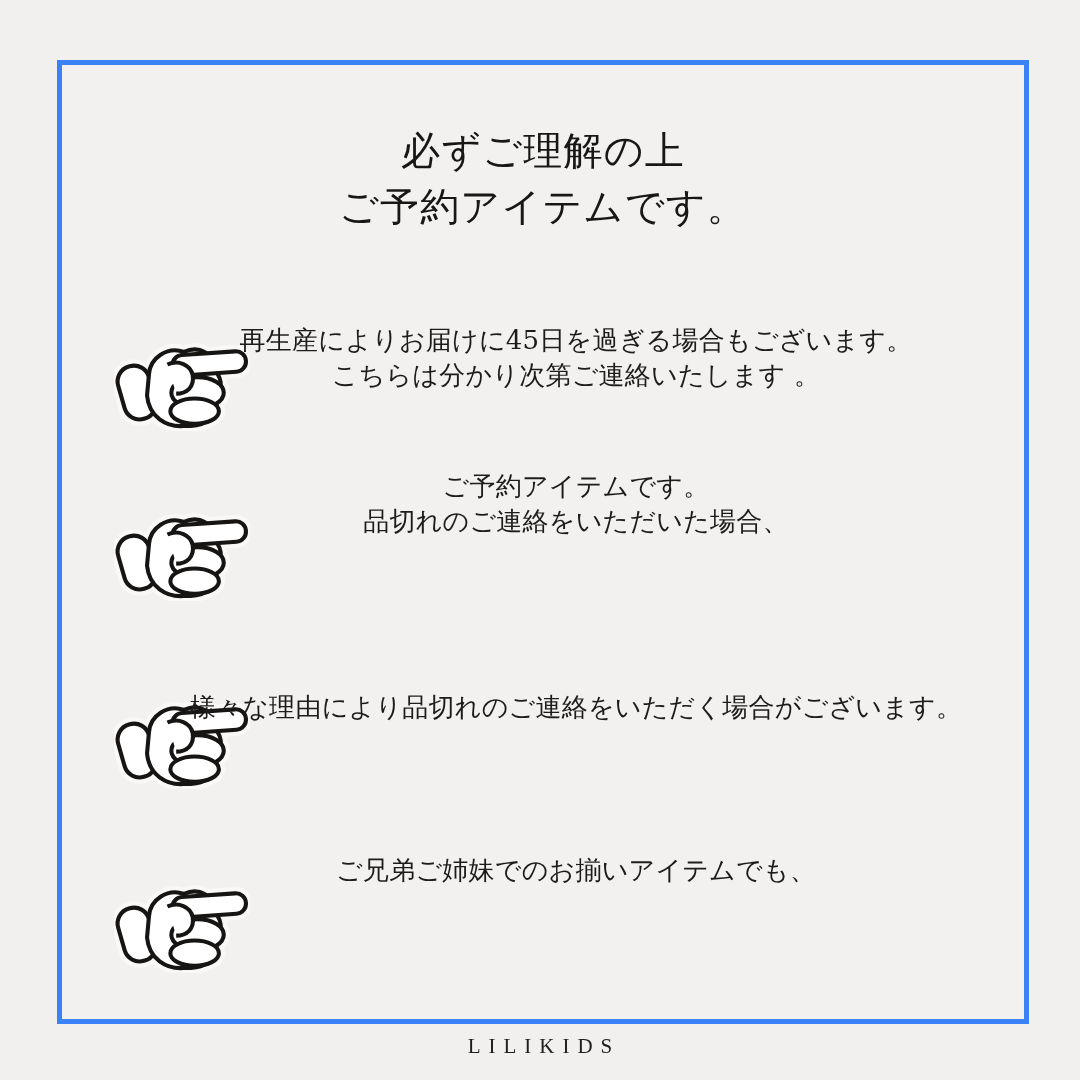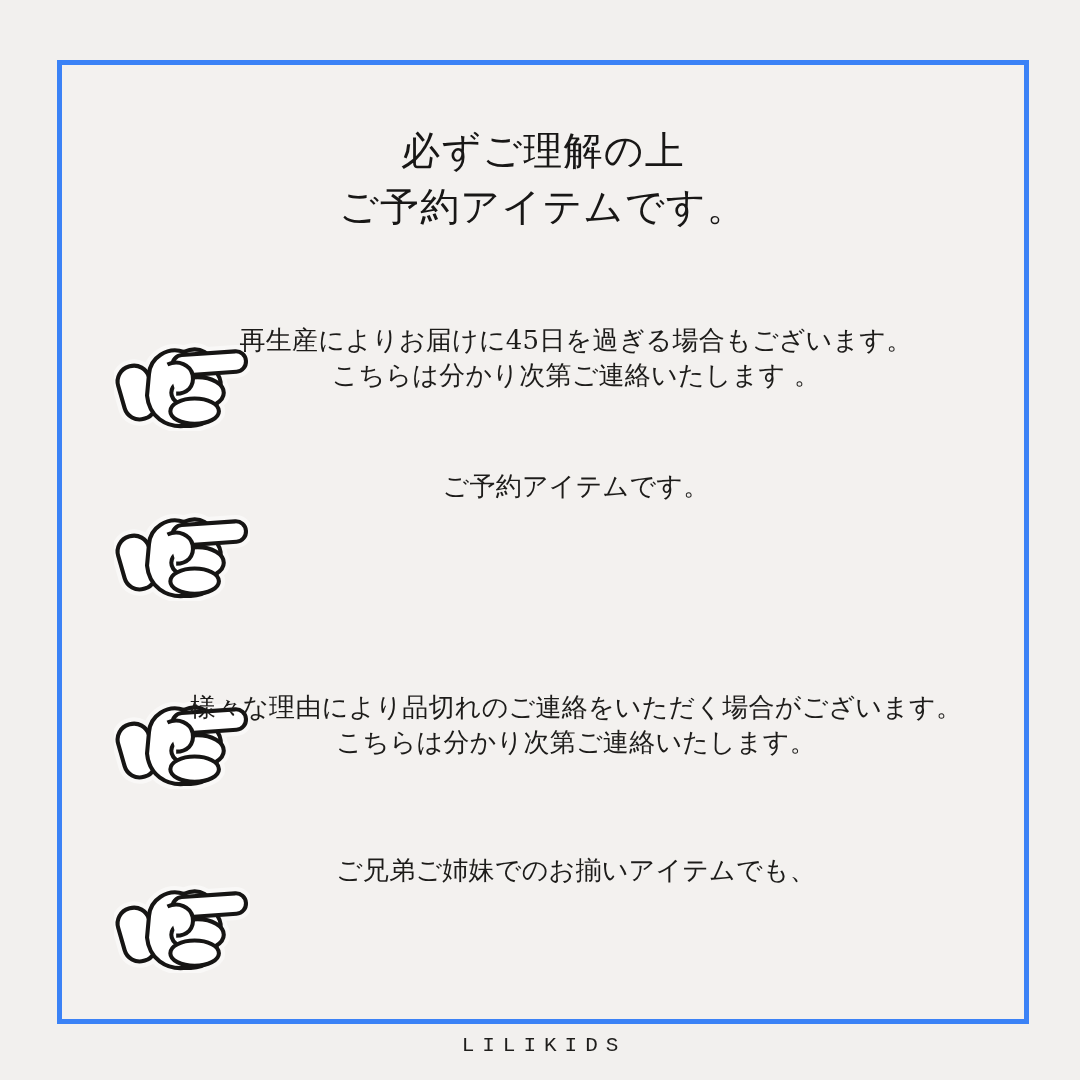--- a/index.html
+++ b/index.html
@@ -63,21 +63,21 @@
   .row-3 .hand-icon { top: 626px; }
   .row-3 .notice-text { top: 625px; }
   .row-4 .hand-icon { top: 810px; }
   .row-4 .notice-text { top: 788px; }
   .footer-brand {
     position: absolute;
     left: 0;
     right: 0;
     top: 1034px;
     text-align: center;
-    font-family: Liberation Mono, monospace;
+    font-family: Liberation Serif, serif;
     font-size: 21px;
     letter-spacing: 0.38em;
     text-indent: 0.38em;
     color: #1f1e1c;
   }
   .halo { stroke: #f9f8f7; stroke-width: 13; fill: #ffffff; }
   .ink  { stroke: #161514; stroke-width: 4.2; fill: #ffffff; }
 </style>
 </head>
 <body>
@@ -113,31 +113,31 @@
     </div>
   </div>
 
   <div class="notice-row row-2">
     <svg class="hand-icon" viewBox="0 0 140 100" aria-hidden="true">
       <use href="#glove-shapes" class="halo"></use>
         <use href="#glove-shapes" class="ink"></use>
     </svg>
     <div class="notice-text">
       <div>ご予約アイテムです。</div>
+      <div>品切れのご連絡をいただいた場合、</div>
     </div>
   </div>
 
   <div class="notice-row row-3">
     <svg class="hand-icon" viewBox="0 0 140 100" aria-hidden="true">
       <use href="#glove-shapes" class="halo"></use>
         <use href="#glove-shapes" class="ink"></use>
     </svg>
     <div class="notice-text">
       <div>様々な理由により品切れのご連絡をいただく場合がございます。</div>
-      <div>こちらは分かり次第ご連絡いたします。</div>
     </div>
   </div>
 
   <div class="notice-row row-4">
     <svg class="hand-icon" viewBox="0 0 140 100" aria-hidden="true">
       <use href="#glove-shapes" class="halo"></use>
         <use href="#glove-shapes" class="ink"></use>
     </svg>
     <div class="notice-text">
       <div>ご兄弟ご姉妹でのお揃いアイテムでも、</div>

